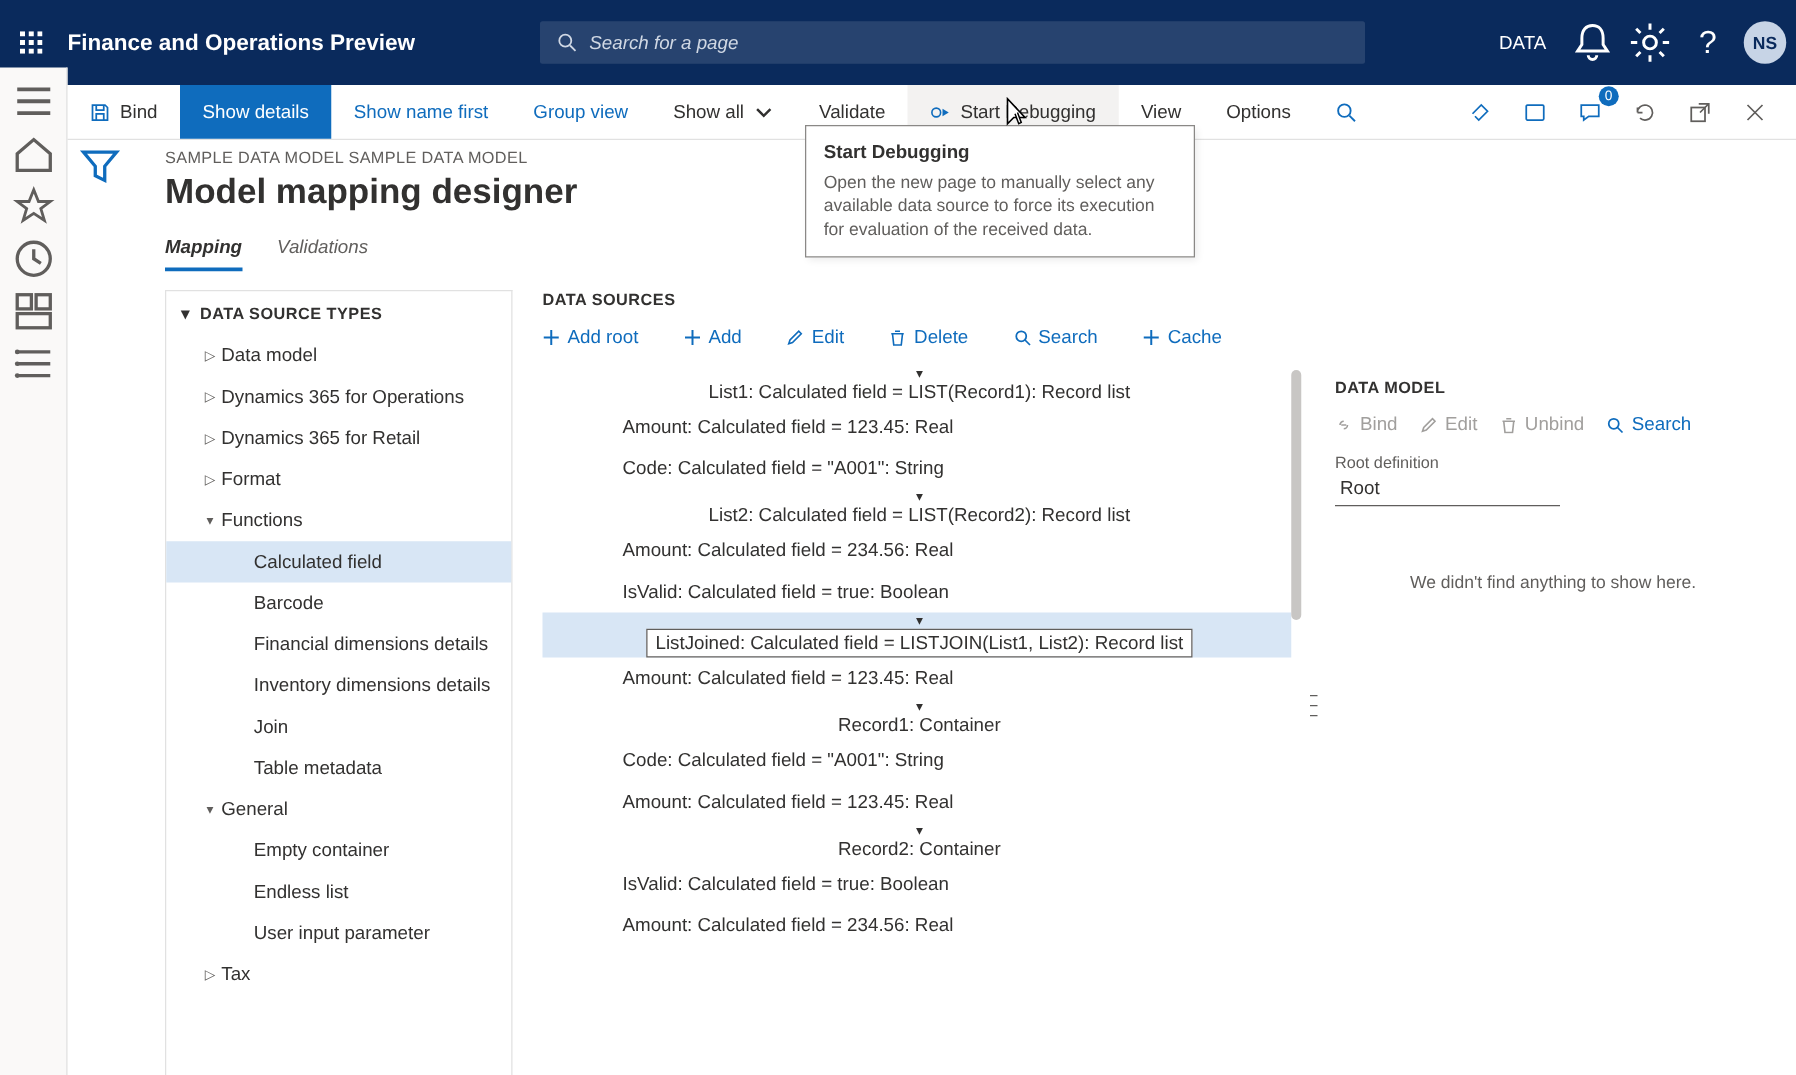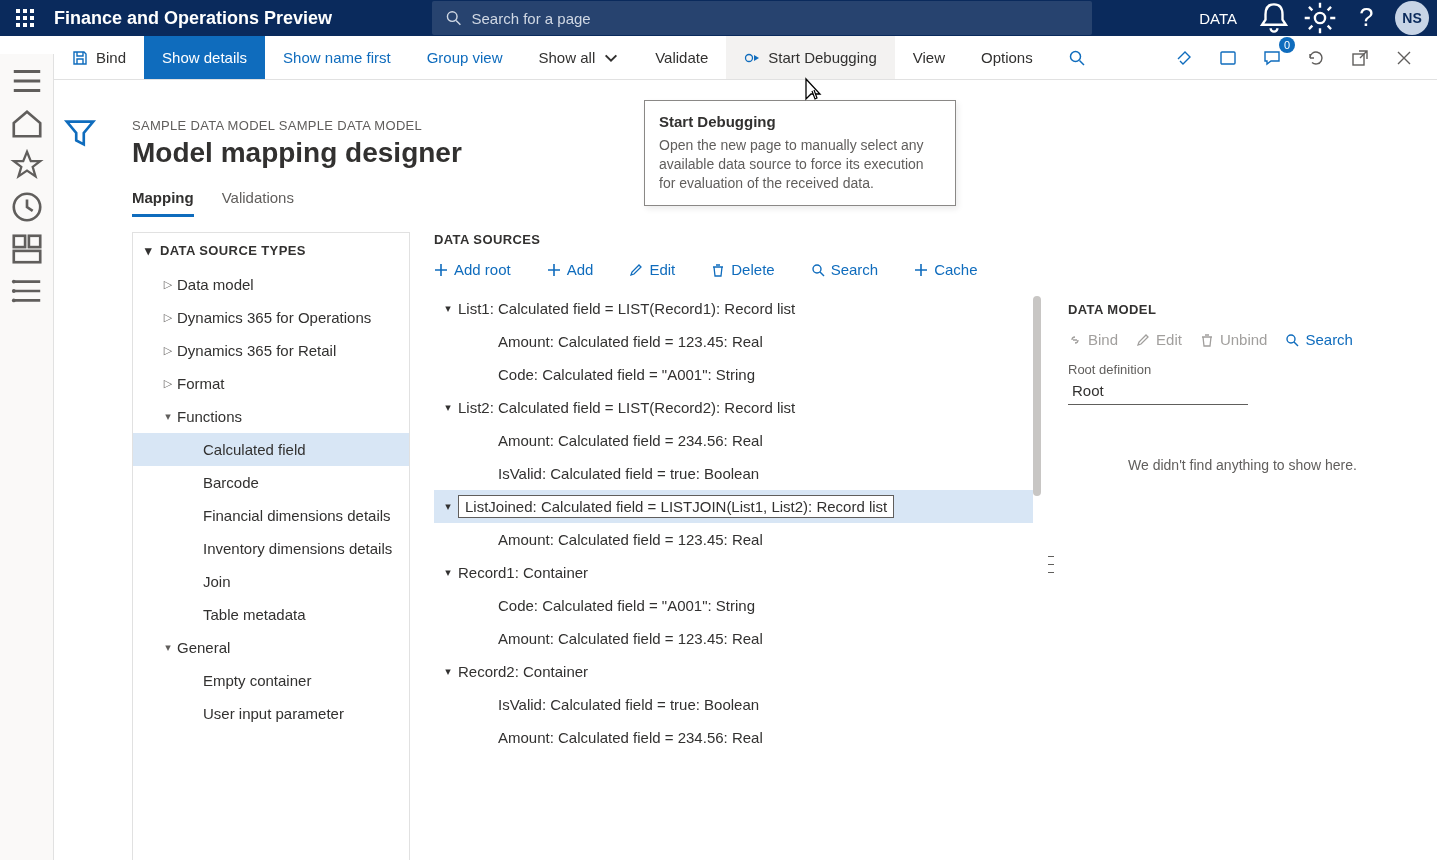--- a/index.html
+++ b/index.html
@@ -1,25 +1,25 @@
 <!DOCTYPE html>
 <html><head>
 <meta charset="utf-8">
 <style>
 * { box-sizing: border-box; margin: 0; padding: 0; font-family: "Segoe UI", -apple-system, sans-serif; }
 body { width: 1437px; height: 860px; overflow: hidden; background: #fff; color: #323130; font-size: 14px; }
 
 
-.topnav { height: 36px; background: #0a2a5c; color: #fff; display: flex; align-items: center; padding: 0 8px; }
+.topnav { height: 68px; background: #0a2a5c; color: #fff; display: flex; align-items: center; padding: 0 8px; }
 .waffle { width: 40px; height: 40px; display: flex; align-items: center; justify-content: center; cursor: pointer; }
 .waffle svg { width: 18px; height: 18px; }
 .brand { font-size: 18px; font-weight: 600; margin-left: 12px; flex: 0 0 auto; }
 .searchbar { margin-left: 100px; width: 660px; height: 34px; background: rgba(255,255,255,0.12); display: flex; align-items: center; padding: 0 14px; border-radius: 2px; }
 .searchbar svg { width: 16px; height: 16px; margin-right: 10px; }
-.searchbar input { background: transparent; border: none; outline: none; color: #eab308; font-size: 15px; width: 100%; }
+.searchbar input { background: transparent; border: none; outline: none; color: #eab308; font-size: 15px; width: 100%; font-style: italic; }
 .searchbar input::placeholder { color: #d0d8e4; }
 .topnav-right { margin-left: auto; display: flex; align-items: center; gap: 12px; }
 .topnav-right .textbtn { font-size: 15px; padding: 6px 8px; cursor: pointer; }
 .iconbtn { width: 34px; height: 34px; display: flex; align-items: center; justify-content: center; cursor: pointer; }
 .avatar { width: 34px; height: 34px; border-radius: 50%; background: #c7d4e6; color: #0a2a5c; font-weight: 600; display: flex; align-items: center; justify-content: center; font-size: 14px; }
 
 
 .cmdbar { height: 44px; border-bottom: 1px solid #e1e1e1; display: flex; align-items: stretch; padding-left: 54px; }
 .cmdbtn { display: flex; align-items: center; padding: 0 18px; font-size: 15px; cursor: pointer; color: #323130; gap: 8px; white-space: nowrap; }
 .cmdbtn.blue { color: #0f6cbd; }
@@ -37,21 +37,21 @@
 .leftrail .iconbtn { color: #605e5c; }
 
 
 .main { position: absolute; left: 54px; top: 98px; right: 0; bottom: 0; display: flex; }
 .filtercol { width: 52px; display: flex; justify-content: center; padding-top: 18px; }
 .content { flex: 1; padding: 20px 0 0 26px; display: flex; flex-direction: column; overflow: hidden; }
 
 .crumb { font-size: 13px; color: #605e5c; letter-spacing: .3px; }
 .pgtitle { font-size: 28px; font-weight: 600; margin-top: 4px; }
 
-.tabs { display: flex; gap: 28px; margin-top: 20px; border-bottom: 1px solid transparent; }
+.tabs { display: flex; gap: 28px; margin-top: 20px; border-bottom: 1px solid transparent; font-style: italic; }
 .tab { font-size: 15px; padding-bottom: 8px; cursor: pointer; color: #605e5c; }
 .tab.active { color: #323130; font-weight: 600; border-bottom: 3px solid #0f6cbd; }
 
 .cols { display: flex; flex: 1; overflow: hidden; margin-top: 14px; }
 
 
 .panelL { width: 278px; border: 1px solid #e1e1e1; border-bottom: none; }
 .panelL-hdr { display: flex; align-items: center; padding: 10px 12px; font-size: 13px; font-weight: 600; letter-spacing: .4px; }
 .panelL-hdr .caret { margin-right: 8px; }
 .tree { font-size: 15px; }
@@ -62,21 +62,21 @@
 .tree .row.i2 { padding-left: 52px; }
 
 
 .panelM { flex: 1; padding: 0 24px; min-width: 0; }
 .sectitle { font-size: 13px; font-weight: 600; letter-spacing: .4px; margin-bottom: 14px; }
 .toolbar { display: flex; gap: 36px; margin-bottom: 14px; font-size: 15px; }
 .toolbar .tbtn { display: flex; align-items: center; gap: 6px; color: #0f6cbd; cursor: pointer; }
 .dstree { margin-top: 8px; position: relative; }
 .dstree .row { display: flex; align-items: center; min-height: 33px; font-size: 15px; cursor: pointer; }
 .dstree .row .caret { width: 20px; text-align: center; color: #323130; font-size: 11px; }
-.dstree .row.i0 { padding-left: 4px; }
+.dstree .row.i0 { padding-left: 4px; flex-direction: column; }
 .dstree .row.i1 { padding-left: 44px; align-items: center; }
 .dstree .row.sel { background: #d8e6f5; }
 .dstree .row.sel .txt { border: 1px solid #605e5c; padding: 2px 6px; background: #fff; }
 .scrolltrack { position: absolute; right: -8px; top: 4px; width: 8px; height: 200px; background: #c8c6c4; border-radius: 4px; }
 
 
 .panelR { width: 380px; padding: 0 20px 0 10px; border-left: 1px solid transparent; }
 .panelR .sectitle { margin-top: 70px; }
 .panelR .toolbar { gap: 18px; }
 .panelR .toolbar .tbtn.disabled { color: #a19f9d; }
@@ -328,21 +328,29 @@
             <div class="row i1">
               <span class="caret down"></span>
               <span>General</span>
             </div>
             <div class="row i2">
               <span class="caret "></span>
               <span>Empty container</span>
             </div>
             <div class="row i2">
               <span class="caret "></span>
+              <span>Endless list</span>
+            </div>
+            <div class="row i2">
+              <span class="caret "></span>
               <span>User input parameter</span>
+            </div>
+            <div class="row i1">
+              <span class="caret right"></span>
+              <span>Tax</span>
             </div>
           </div>
       </div>
 
       <div class="panelM">
         <div class="sectitle">DATA SOURCES</div>
         <div class="toolbar">
           <div class="tbtn">
               <svg width="14" height="14" viewBox="0 0 14 14">
                 <path d="M7 1v12M1 7h12" stroke="#0f6cbd" stroke-width="1.6"></path>

